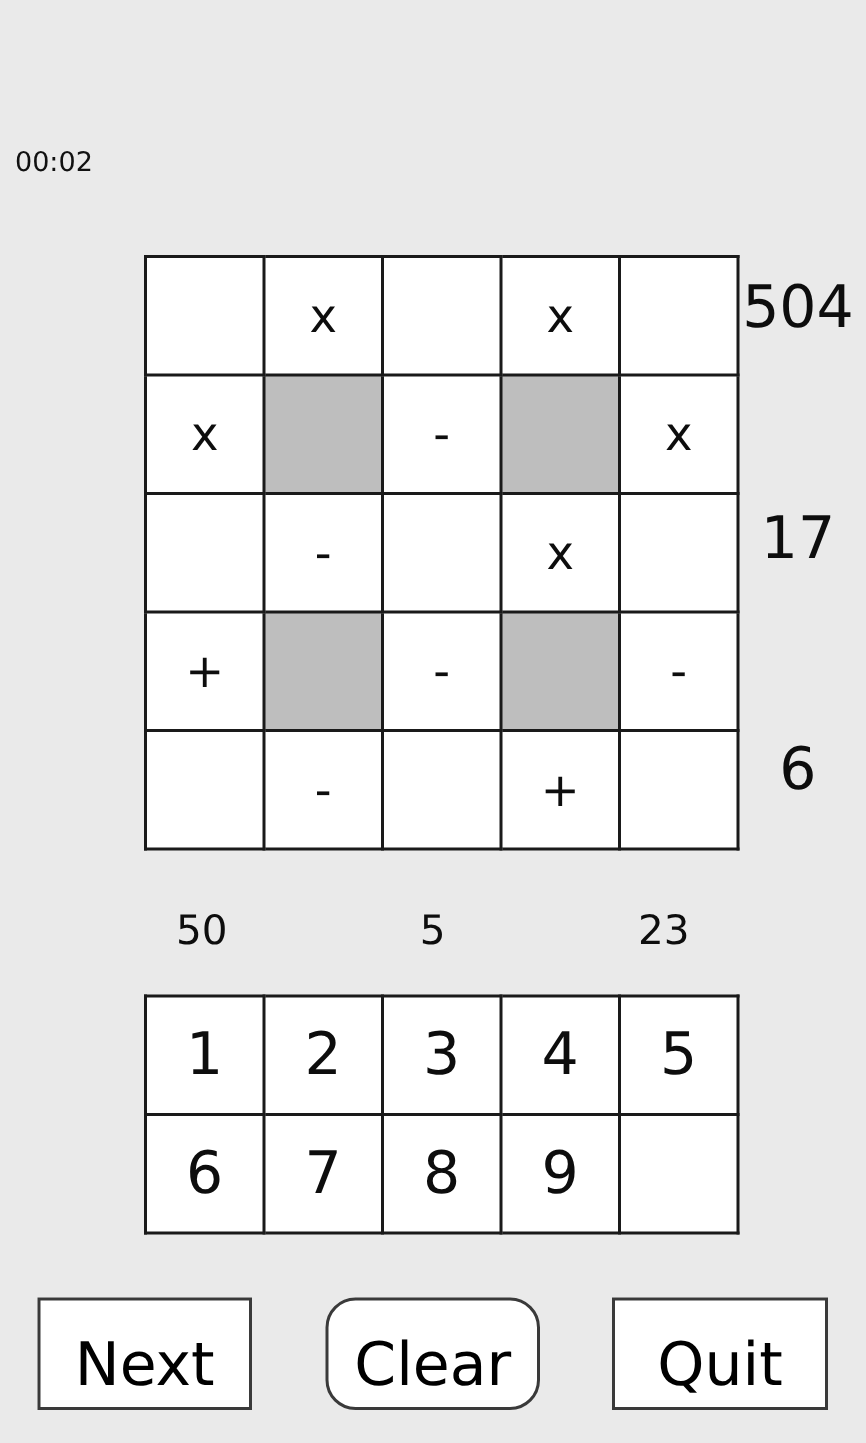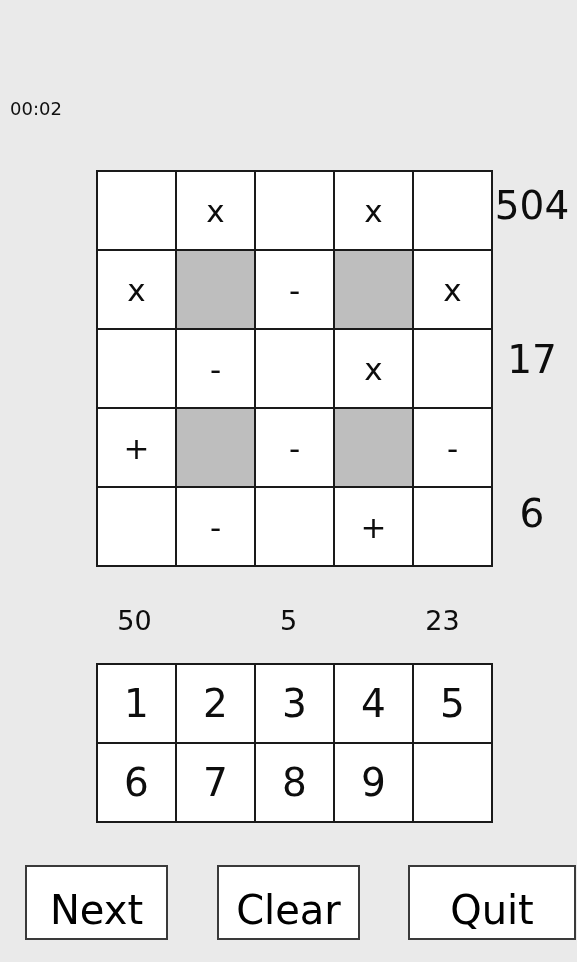--- a/index.html
+++ b/index.html
@@ -111,22 +111,22 @@
     color: #000000;
     font-family: "DejaVu Sans", sans-serif;
     font-size: 40px;
     line-height: 71px;
     text-align: center;
     padding: 8px;
     box-sizing: border-box;
     cursor: pointer;
   }
   #btn-next  { left: 25px;  width: 143px; }
-  #btn-clear { left: 217px; width: 143px; }
-  #btn-quit  { left: 408px; width: 168px; }
+  #btn-clear { left: 217px; width: 143px; border-radius: 20px; }
+  #btn-quit  { left: 408px; width: 144px; }
 </style>
 </head>
 <body>
 
 <div id="timer">00:02</div>
 
 <div id="puzzle-wrap">
   <table id="puzzle-grid">
     <tbody>
         <tr>

